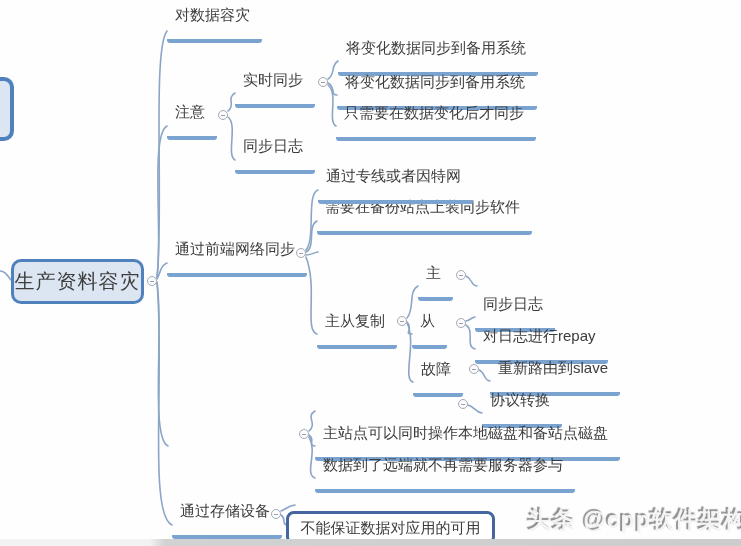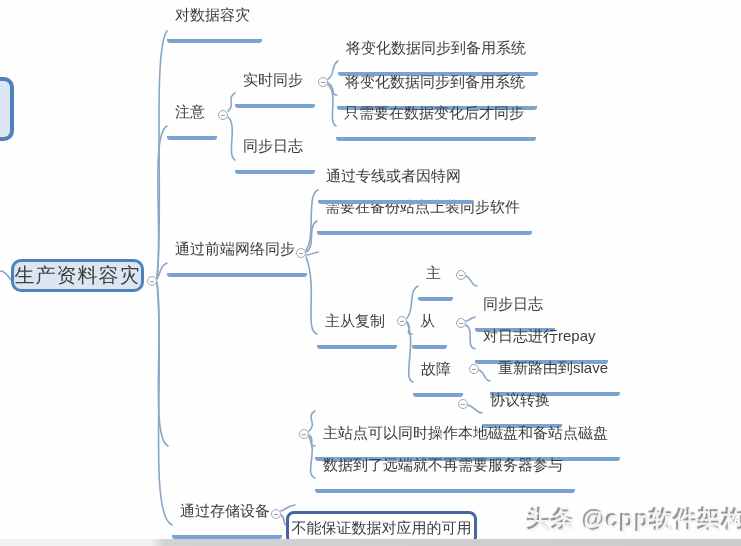--- a/index.html
+++ b/index.html
@@ -16,40 +16,40 @@
     white-space:nowrap;
     font-size:15px;
     line-height:19px;
     color:#3c3c3c;
     padding:2px 12px 15px 8px;
     border-bottom:4px solid #7ba3d0;
     border-radius:0 0 3px 3px;
   }
   .root-box{
     position:absolute;
-    left:11px;top:259px;width:133px;height:33px;
+    left:11px;top:259px;width:133px;height:45px;
     background:#dce6f2;
     border:3px solid #4f81bd;
     border-radius:10px;
     box-sizing:border-box;
     display:flex;align-items:center;justify-content:center;
     font-size:20px;color:#3e3e3e;
     letter-spacing:1px;
   }
   .offscreen-box{
     position:absolute;
     left:-24px;top:77px;width:38px;height:64px;
     background:#dce6f2;
     border:4px solid #4f81bd;
     border-radius:10px;
     box-sizing:border-box;
   }
   .highlight-box{
     position:absolute;
-    left:286px;top:511px;width:191px;height:34px;
+    left:286px;top:511px;width:209px;height:34px;
     background:#ffffff;
     border:3px solid #44659d;
     border-radius:8px;
     box-sizing:border-box;
     display:flex;align-items:center;justify-content:center;
     font-size:15px;color:#3c3c3c;
   }
   .collapse{
     position:absolute;
     width:10px;height:10px;

